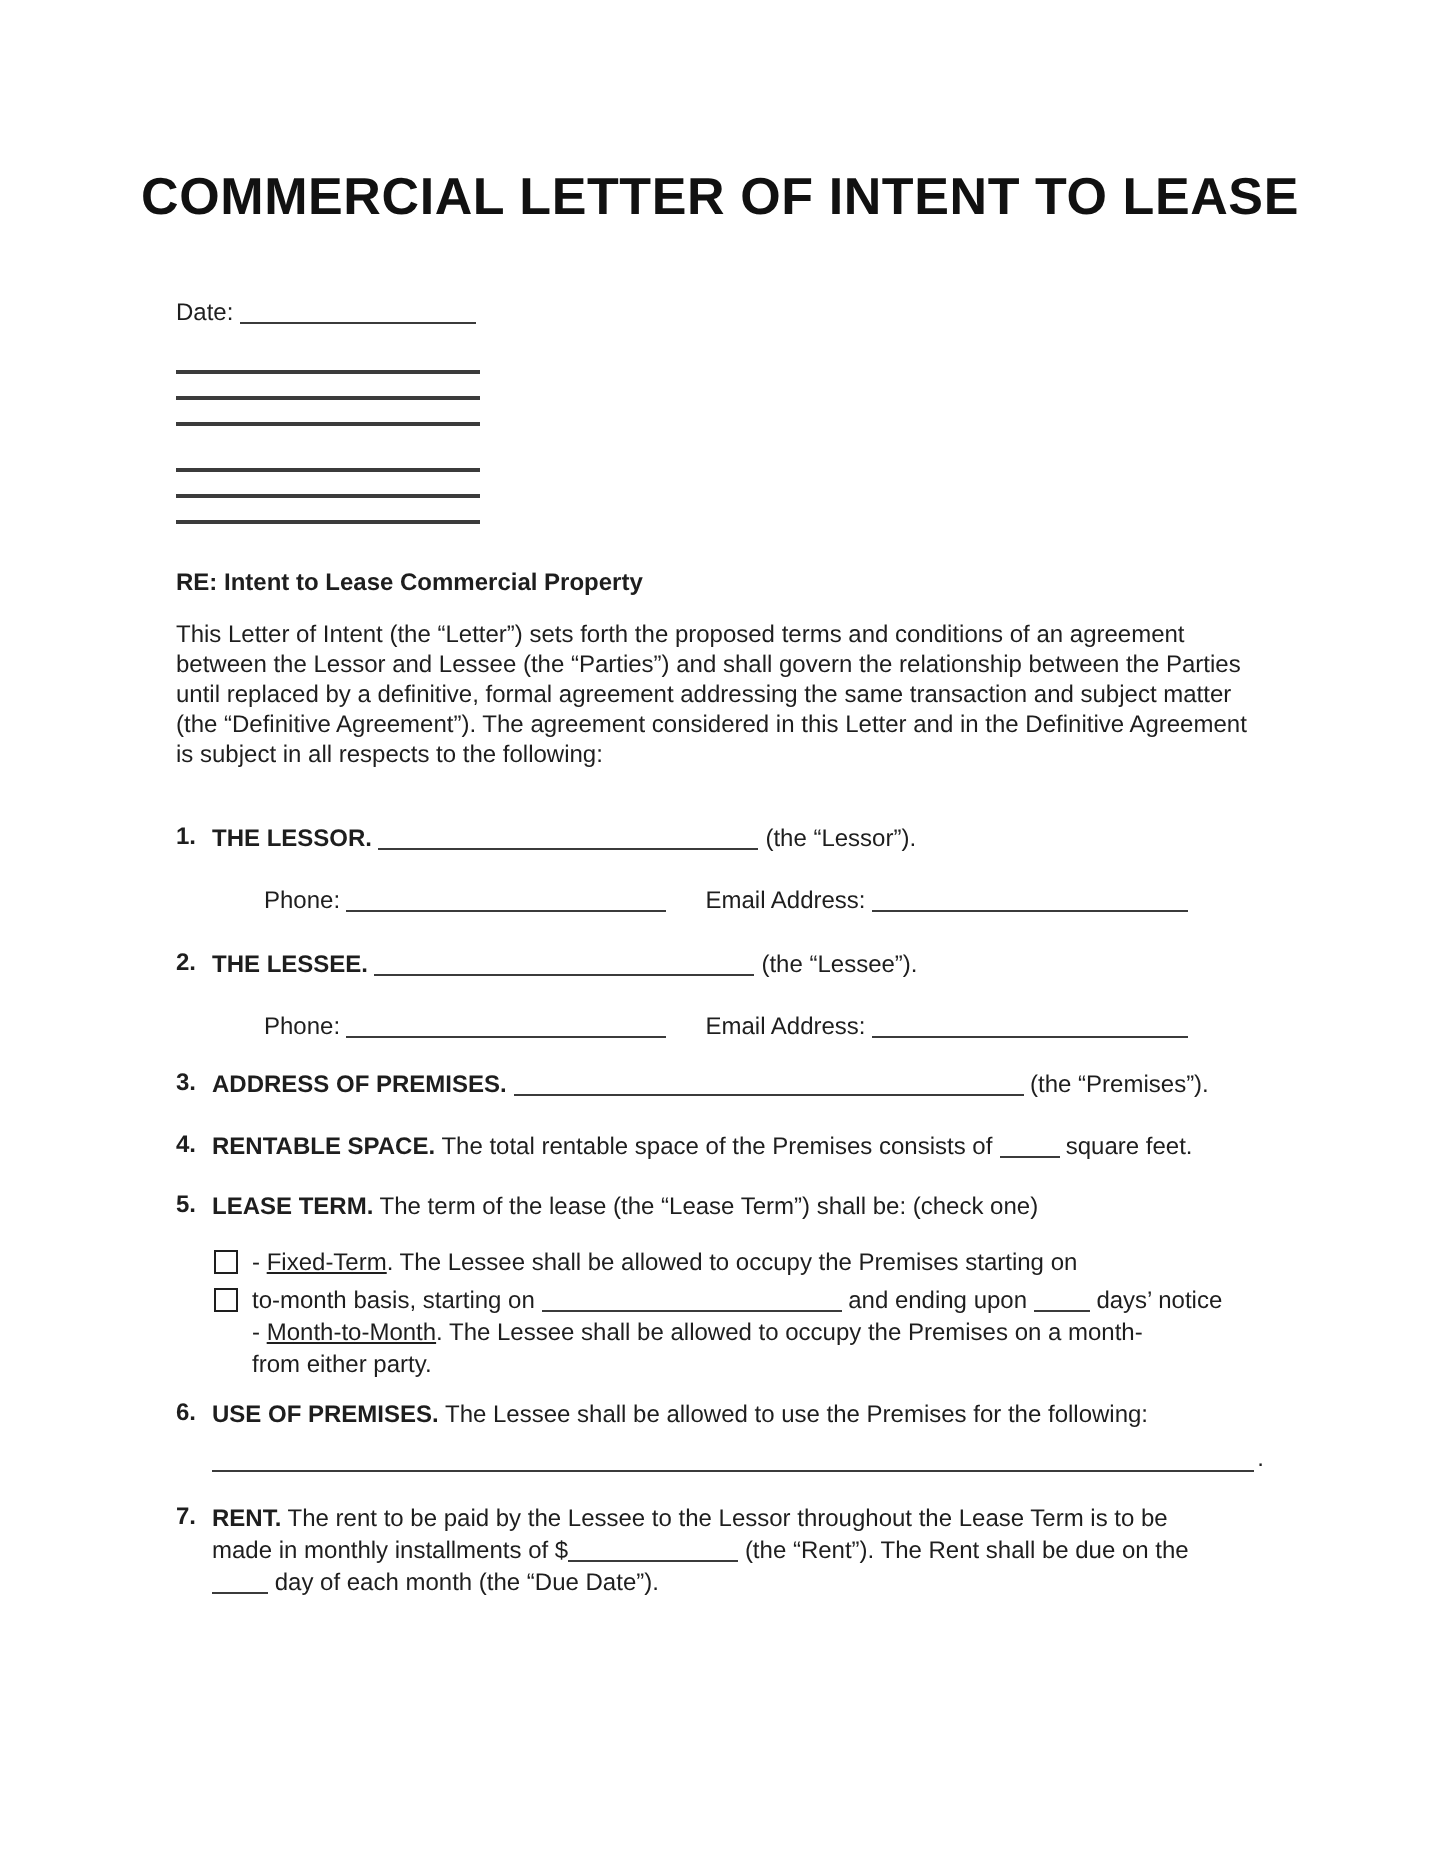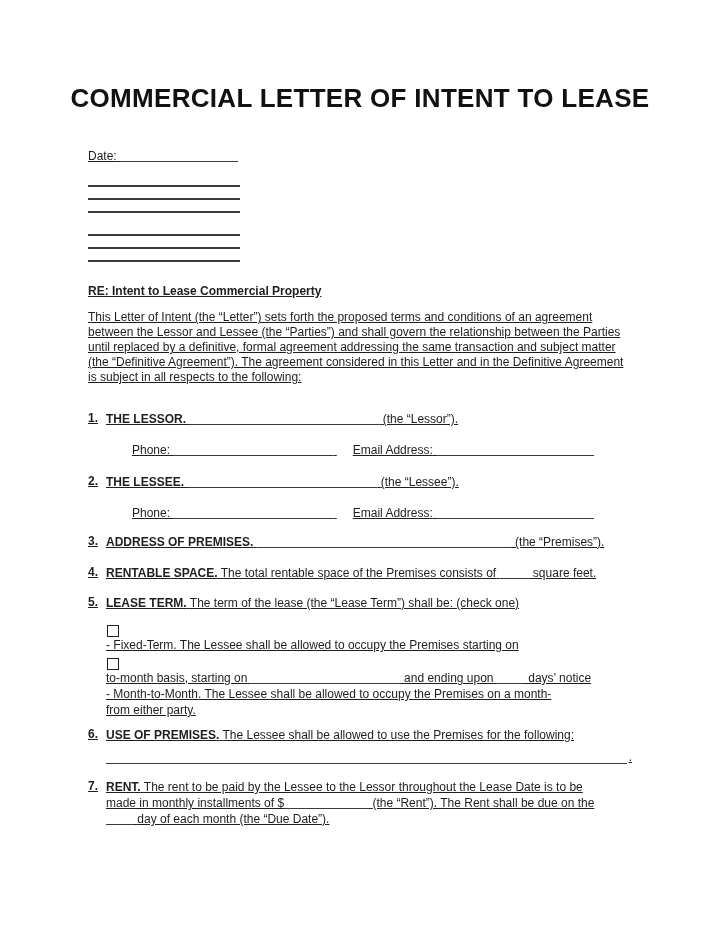--- a/index.html
+++ b/index.html
@@ -15,21 +15,21 @@
   .page { position: relative; width: 720px; height: 931px; background: #fff; }
   h1.title {
     margin-top: 84px;
     text-align: center;
     font-size: 26px;
     line-height: 28px;
     font-weight: bold;
     letter-spacing: 0.3px;
     color: #111;
   }
-  .content { margin: 0 88px; text-decoration: underline; }
+  .content { margin: 0 88px; }
   .b { font-weight: bold; }
   .u { text-decoration: underline; }
   .line { line-height: 16px; }
   .blank {
     display: inline-block;
     height: 11px;
     border-bottom: 1.5px solid #3b3b3b;
     margin-bottom: -2px;
   }
   .w28  { width: 28px; }
@@ -55,21 +55,21 @@
   .subline { margin-top: 15px; margin-left: 26px; }
   .ml16 { margin-left: 16px; }
   .mt0  { margin-top: 0; }
   .mt3  { margin-top: 3px; }
   .mt9  { margin-top: 9px; }
   .mt12 { margin-top: 12px; }
   .mt13 { margin-top: 13px; }
   .mt14 { margin-top: 14px; }
   .mt15 { margin-top: 15px; }
   .mt16 { margin-top: 16px; }
-  .check-row { display: flex; line-height: 17px; flex-direction: column; }
+  .check-row { display: flex; line-height: 17px; }
   .checkbox {
     flex: none;
     width: 12px; height: 12px;
     border: 1.7px solid #1e1e1e;
     margin: 2px 7px 0 1px;
     background: #fff;
   }
   .check-body { flex: 1; min-width: 0; }
   .fill-row { display: flex; align-items: flex-end; margin-top: 7px; }
   .blank-fill { flex: 1; height: 9px; border-bottom: 1.5px solid #3b3b3b; margin-right: 2px; }
@@ -215,21 +215,21 @@
               <span>.</span>
           </div>
         </div>
       </div>
 
       <div class="item mt15">
         <span class="num">7.</span>
         <div class="body">
           <div class="line">
             <span class="b">RENT.</span>
-            <span>The rent to be paid by the Lessee to the Lessor throughout the Lease Date is to be</span>
+            <span>The rent to be paid by the Lessee to the Lessor throughout the Lease Term is to be</span>
           </div>
           <div class="line">
             <span>made in monthly installments of $</span><span class="blank w85"></span>
             <span>(the “Rent”). The Rent shall be due on the</span>
           </div>
           <div class="line">
             <span class="blank w28"></span>
             <span>day of each month (the “Due Date”).</span>
           </div>
         </div>

